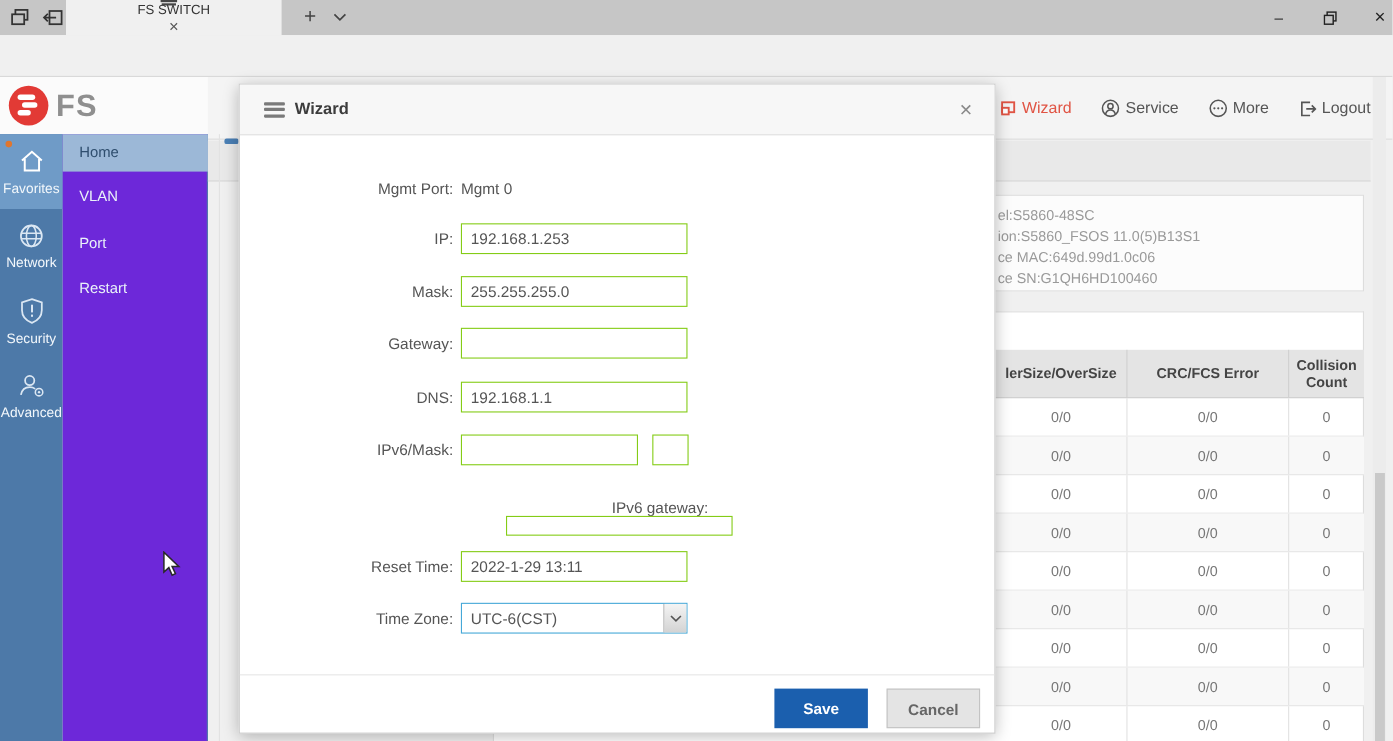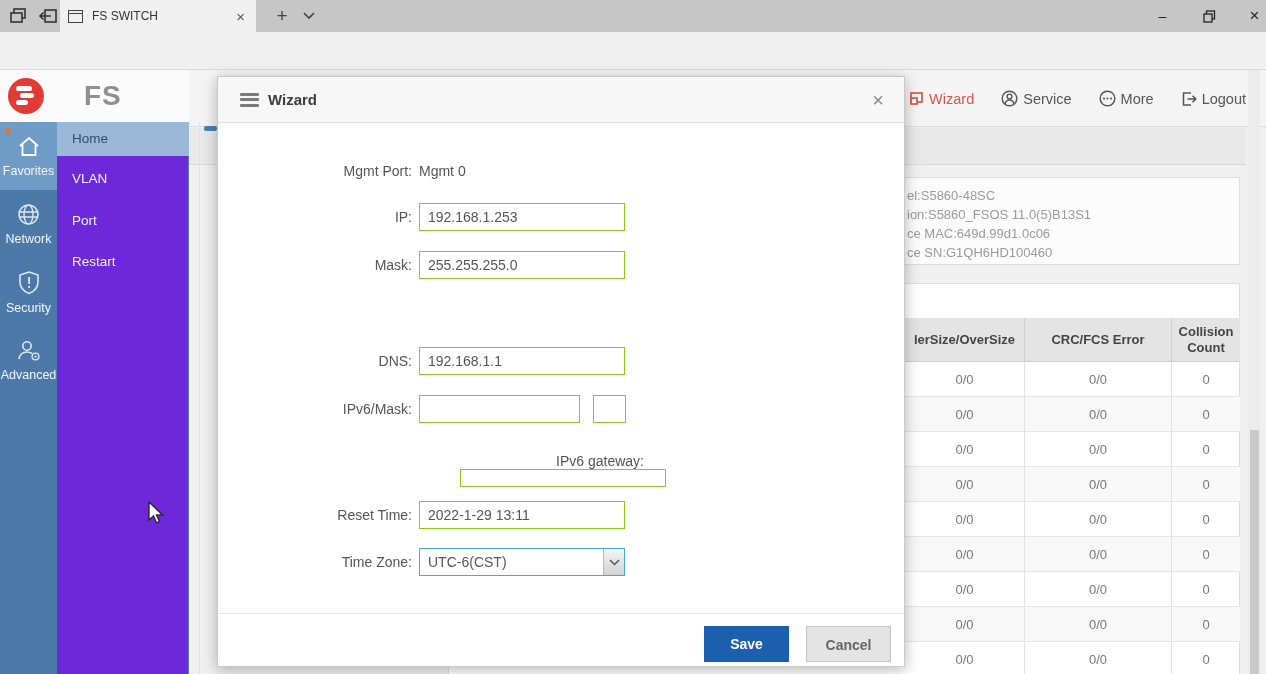--- a/index.html
+++ b/index.html
@@ -3,42 +3,42 @@
 <meta charset="utf-8">
 <style>
   * { margin:0; padding:0; box-sizing:border-box; }
   html,body { width:1266px; height:674px; overflow:hidden; }
   body { font-family:"Liberation Sans","DejaVu Sans",sans-serif; position:relative; background:#f0f0f0; }
   .abs { position:absolute; }
 
   
   .tabbar { left:0; top:0; width:1266px; height:32px; background:#c6c6c6; }
   .tabbar-icon { top:6px; width:20px; height:20px; color:#333; }
-  .tab { left:60px; top:0; width:196px; height:32px; background:#f0f0f0; display:flex; align-items:center; padding:0 8px; }
+  .tab { left:60px; top:0; width:196px; height:32px; background:#f0f0f0; display:flex; align-items:center; padding:0 8px;flex-direction:column; }
   .tab-favicon { width:15px; height:13px; border:1.5px solid #444; margin-right:9px; position:relative; }
   .tab-favicon::after { content:""; position:absolute; left:0; top:2px; width:100%; height:1.5px; background:#444; }
   .tab-title { font-size:12px; color:#333; flex:1; }
   .tab-close { color:#555; font-size:15px; cursor:default; padding:0 3px; }
   .newtab { left:270px; top:4px; width:24px; height:24px; font-size:19px; color:#444; text-align:center; line-height:24px; }
   .tab-chevron { left:302px; top:10px; }
   .win-btn { top:0; width:45px; height:32px; display:flex; align-items:center; justify-content:center; color:#222; font-size:14px; }
 
   .addrbar { left:0; top:32px; width:1266px; height:38px; background:#f0f0f0; border-bottom:1px solid #d9d9d9; }
   .nav-ic { top:40px; width:24px; height:22px; font-size:17px; color:#444; text-align:center; line-height:22px; }
   .addr-box { left:170px; top:38px; width:930px; height:27px; background:#fff; border:1px solid #d2d2d2; display:flex; align-items:center; position:absolute; }
   .info-badge { margin:0 8px 0 12px; color:#7a7a7a; }
   .addr-sep { width:1px; height:17px; background:#d8d8d8; margin-right:9px; }
   .url-text { font-size:13.5px; color:#333; flex:1; }
   .addr-right-ic { color:#9b9b9b; margin-right:14px; }
   .star { color:#555; font-size:15px; margin-right:10px; }
   .chrome-right-ic { top:38px; width:30px; height:27px; display:flex; align-items:center; justify-content:center; color:#444; }
 
   
   .app-topbar { left:0; top:70px; width:1266px; height:57px; background:#f4f4f4; border-bottom:1px solid #dcdcdc; }
-  .logo-area { left:0; top:70px; width:189px; height:52px; background:#fbfbfb; display:flex; align-items:center; padding-left:8px; position:absolute;gap:33px; }
+  .logo-area { left:0; top:70px; width:189px; height:52px; background:#fbfbfb; display:flex; align-items:center; padding-left:8px; position:absolute; }
   .logo-circle { width:36px; height:36px; border-radius:50%; background:#e23a35; position:relative; }
   .logo-circle span { position:absolute; height:5px; background:#fff; border-radius:3px; }
   .logo-text { font-size:28px; font-weight:bold; color:#8f8f8f; margin-left:7px; letter-spacing:1px; }
   .top-links { right:20px; top:70px; height:57px; display:flex; align-items:center; gap:27px; position:absolute; }
   .top-link { display:flex; align-items:center; gap:5px; font-size:14.5px; color:#555; cursor:default; }
   .top-link.red { color:#e05444; }
 
   
   .side-icons { left:0; top:122px; width:57px; height:552px; background:#4d79a8; }
   .side-item { width:57px; height:68px; display:flex; flex-direction:column; align-items:center; justify-content:center; gap:5px; color:#f2f7fb; font-size:12.5px; position:relative; }
@@ -341,20 +341,24 @@
     <span class="fstatic">Mgmt 0</span>
   </div>
   <div class="frow" style="top:126px;">
     <span class="flabel">IP:</span>
     <input class="finput" value="192.168.1.253" style="">
   </div>
   <div class="frow" style="top:174px;">
     <span class="flabel">Mask:</span>
     <input class="finput" value="255.255.255.0" style="">
   </div>
+  <div class="frow" style="top:221px;">
+    <span class="flabel">Gateway:</span>
+    <input class="finput" value="" style="">
+  </div>
   <div class="frow" style="top:270px;">
     <span class="flabel">DNS:</span>
     <input class="finput" value="192.168.1.1" style="">
   </div>
   <div class="frow" style="top:318px;">
     <span class="flabel">IPv6/Mask:</span>
     <input class="finput short1" value="" style="">
     <input class="finput short2" value="" style="">
   </div>
   <div class="frow" style="top:376px;flex-direction:column;">

